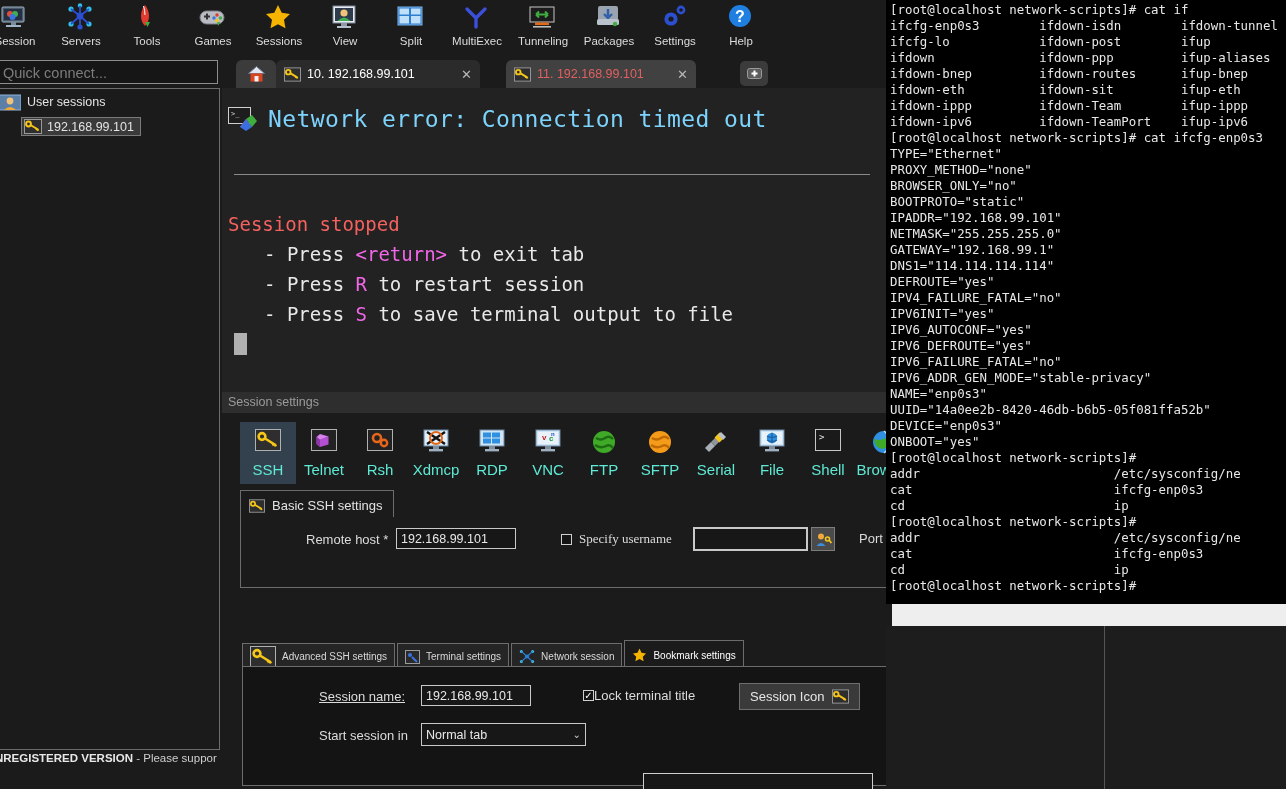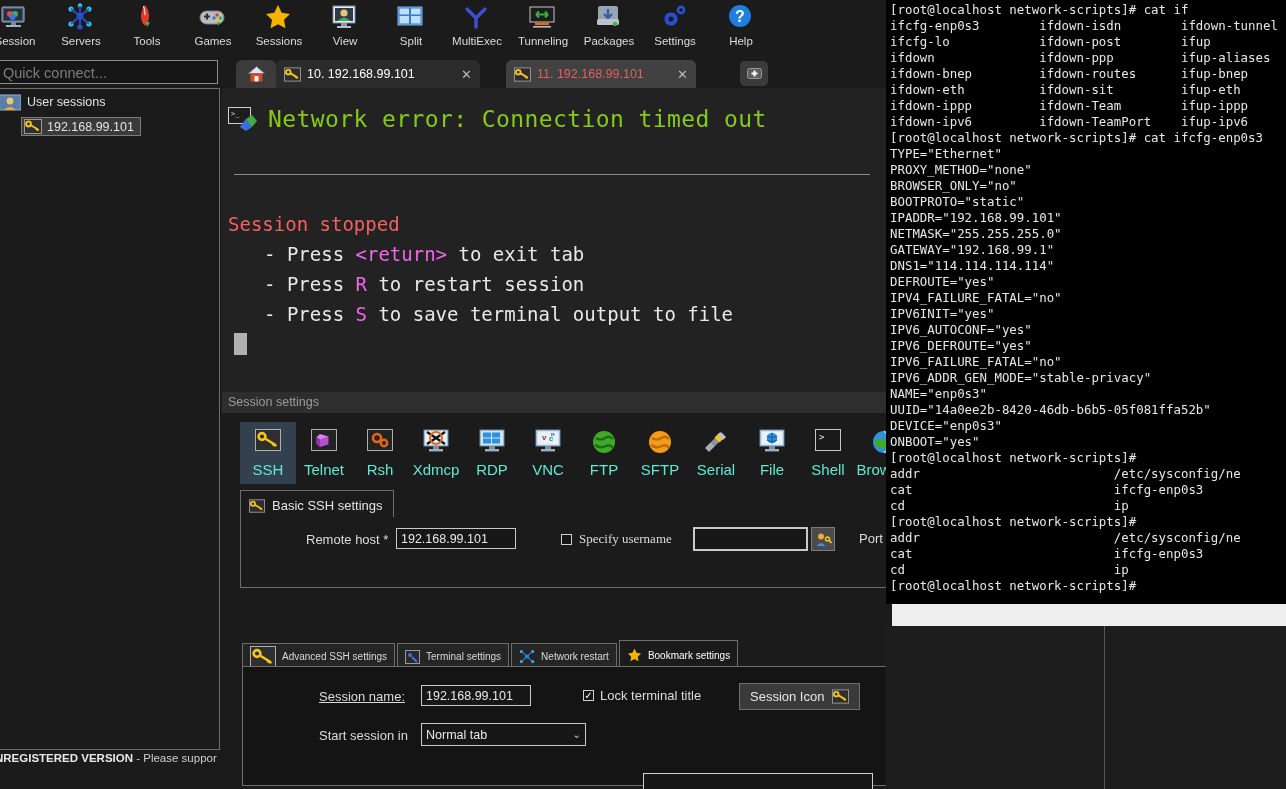--- a/index.html
+++ b/index.html
@@ -74,21 +74,21 @@
     justify-content:center; cursor:pointer;
   }
 
   
   #termbody{
     position:absolute; left:222px; top:88px; width:664px; height:304px;
     background:#222222; font-family:"DejaVu Sans Mono", monospace;
     padding:18px 10px 0 6px; overflow:hidden;
   }
   .net-err{ display:flex; align-items:center; gap:10px; }
-  .net-err .msg{ color:#84cc16; font-size:23px; letter-spacing:0.4px; }
+  .net-err .msg{ color:#7dd3fc; font-size:23px; letter-spacing:0.4px; }
   .hr{ height:1px; background:#8a8a8a; margin:42px 6px 0 6px; }
   .sess-stop{ color:#f4615f; font-size:19px; margin-top:38px; }
   .sess-line{ color:#e9e9e9; font-size:19px; margin-top:8px; padding-left:36px; }
   .key{ color:#f266e8; }
   .cursor{ width:13px; height:22px; background:#b0b0b0; margin-top:8px; margin-left:6px; }
 
   
   #sessionsettings{
     position:absolute; left:222px; top:392px; width:664px; height:397px;
     background:#1b1b1b;
@@ -624,37 +624,37 @@
               <circle cx="8" cy="7.5" r="2.1" fill="#2b7fd0"></circle>
               <circle cx="2.4" cy="2.4" r="1.5" fill="#3fc0e8"></circle>
               <circle cx="13.6" cy="2.4" r="1.5" fill="#3fc0e8"></circle>
               <circle cx="2.4" cy="12.6" r="1.5" fill="#3fc0e8"></circle>
               <circle cx="13.6" cy="12.6" r="1.5" fill="#3fc0e8"></circle>
               <g stroke="#2b7fd0" stroke-width="1.2">
                 <path d="M8 7.5 L2.4 2.4 M8 7.5 L13.6 2.4 M8 7.5 L2.4 12.6 M8 7.5 L13.6 12.6"></path>
               </g>
             </svg>
           </span>
-                 <span>Network restart</span>
+                 <span>Network session</span>
         </div>
         <div class="btab active">
           <span>
             <svg width="15" height="15" viewBox="0 0 15 15">
               <path d="M7.5 0.6 l2 4.2 L14 5.5 l-3.2 3.2 l0.8 4.5 L7.5 11.1 L3.4 13.2 L4.2 8.7 L1 5.5 l4.5 -0.7 z" fill="#f5b400"></path>
             </svg>
           </span>
                  <span>Bookmark settings</span>
         </div>
       </div>
 
     <div id="bottom-panel">
       <div class="fld-lab" style="position:absolute;left:76px;top:22px;text-decoration:underline;">Session name:</div>
       <div class="txtbox" style="position:absolute;left:178px;top:18px;width:110px;">192.168.99.101</div>
 
-      <div style="position:absolute;left:340px;top:21px;display:flex;align-items:center;gap:6px;">
+      <div style="position:absolute;left:340px;top:21px;display:flex;align-items:center;">
         <span class="chk on"></span>
         <span class="fld-lab">Lock terminal title</span>
       </div>
 
       <div class="btn" style="position:absolute;left:496px;top:16px;">
         <span>Session Icon</span>
         <span>
           <svg width="17" height="15" viewBox="0 0 18 15">
             <rect x="0.5" y="0.5" width="17" height="14" fill="#2e2e2e" stroke="#9a9a9a"></rect>
             <circle cx="4.5" cy="5" r="2.4" fill="none" stroke="#f5c518" stroke-width="2"></circle>

